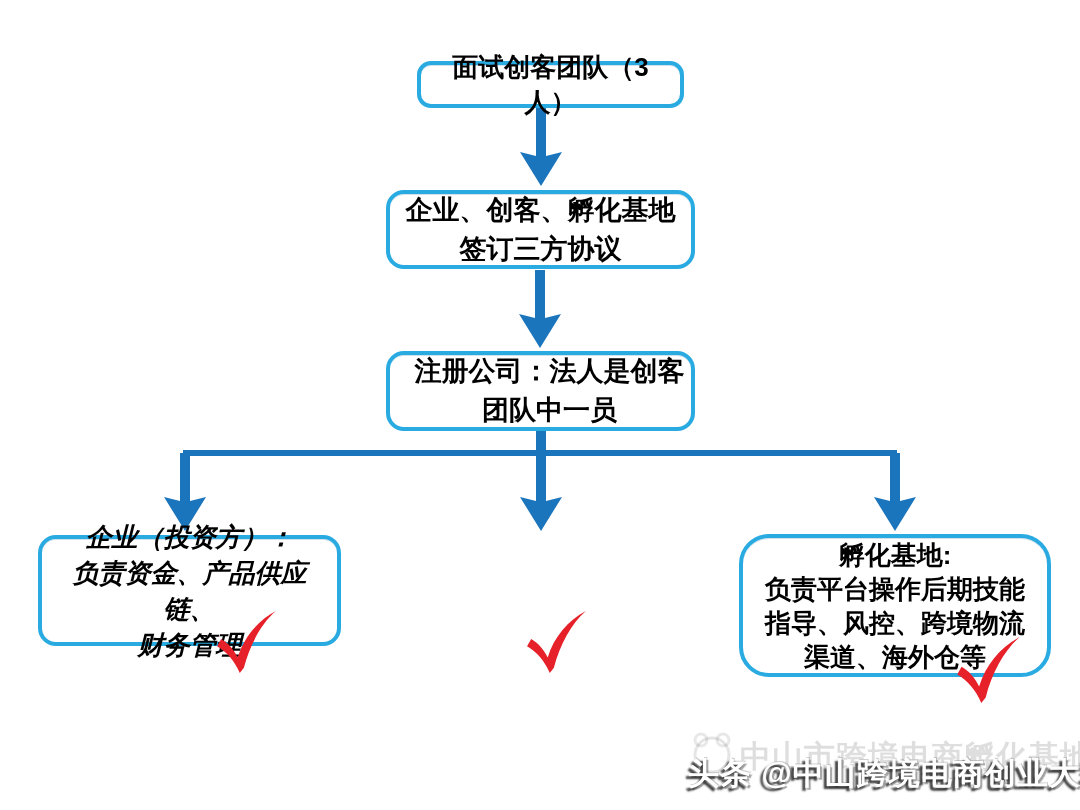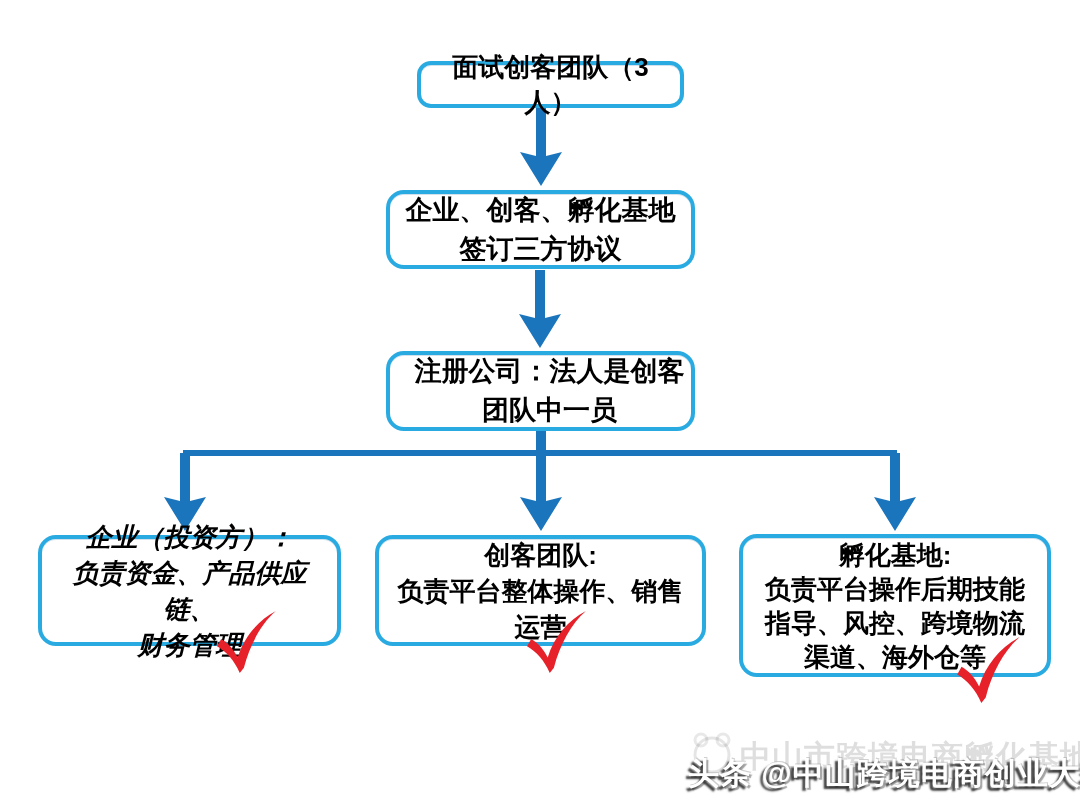--- a/index.html
+++ b/index.html
@@ -29,21 +29,21 @@
     font-weight:bold;
     padding:2px 6px;
     box-shadow:inset 0 1px 0 rgba(10,90,150,.18);
   }
   .box .txt{white-space:pre-line;}
   .box1{left:407px;top:61px;width:267px;height:47px;font-size:26px;border-radius:14px;margin-left:10px;}
   .box2{left:386px;top:190px;width:309px;height:79px;font-size:27px;line-height:39px;font-family:Liberation Serif, serif;}
   .box3{left:386px;top:351px;width:309px;height:80px;font-size:27px;line-height:39px;padding-left:24px;}
   .boxL{left:38px;top:535px;width:303px;height:111px;font-size:26px;line-height:36px;font-style:italic;}
   .boxM{left:375px;top:535px;width:331px;height:111px;font-size:26px;line-height:36px;}
-  .boxR{left:739px;top:534px;width:312px;height:143px;font-size:26px;line-height:34px;}
+  .boxR{left:739px;top:534px;width:312px;height:143px;font-size:26px;line-height:34px;border-radius:30px;}
   .check{position:absolute;pointer-events:none;}
   .checkL{left:216px;top:610px;}
   .checkM{left:526px;top:610px;}
   .checkR{left:956px;top:636px;}
   .wm-faded{
     position:absolute;left:740px;top:736px;
     font-size:31px;font-weight:bold;
     color:rgba(0,0,0,0.13);
     letter-spacing:1px;
     white-space:nowrap;
@@ -85,25 +85,20 @@
     <span class="txt">注册公司：法人是创客
 团队中一员</span>
   </div>
 
   <div class="box boxL">
     <span class="txt">企业（投资方）：
 负责资金、产品供应链、
 财务管理</span>
   </div>
 
-  <div class="box boxM">
-    <span class="txt">创客团队:
-负责平台整体操作、销售
-运营</span>
-  </div>
 
   <div class="box boxR">
     <span class="txt">孵化基地:
 负责平台操作后期技能
 指导、风控、跨境物流
 渠道、海外仓等</span>
   </div>
 
   <svg class="check checkL" width="62" height="64" viewBox="0 0 60 62" xmlns="http://www.w3.org/2000/svg">
     <path fill="var(--check-red)" d="M58,1 C44,13 33,33 27,56 L23,61 C18,49 10,40 1,35 L5,28 C12,32 17,38 21,46 C27,26 41,10 58,1 Z"></path>

